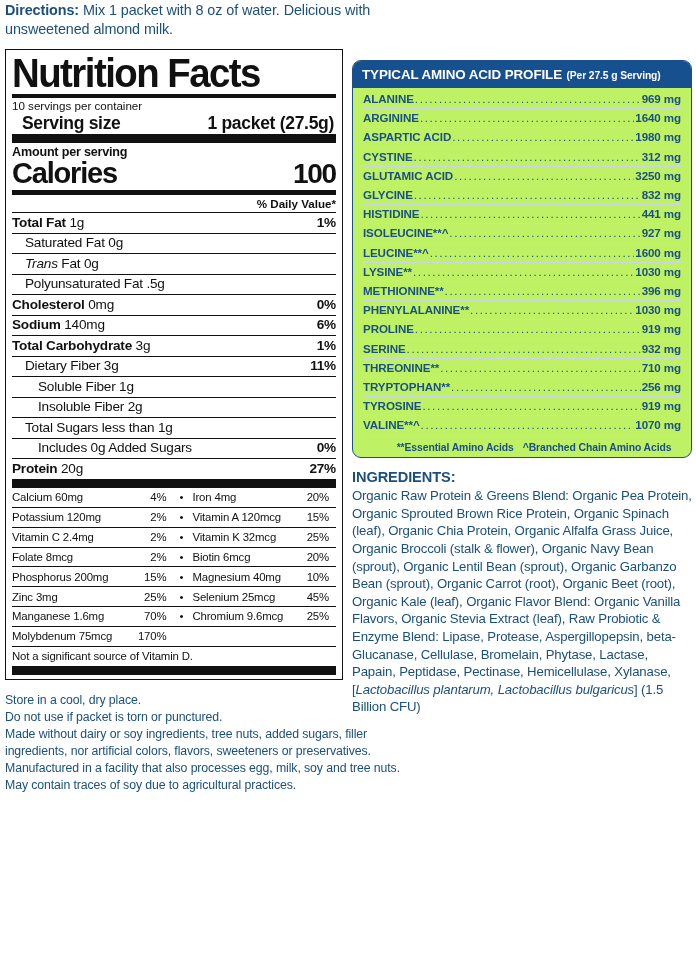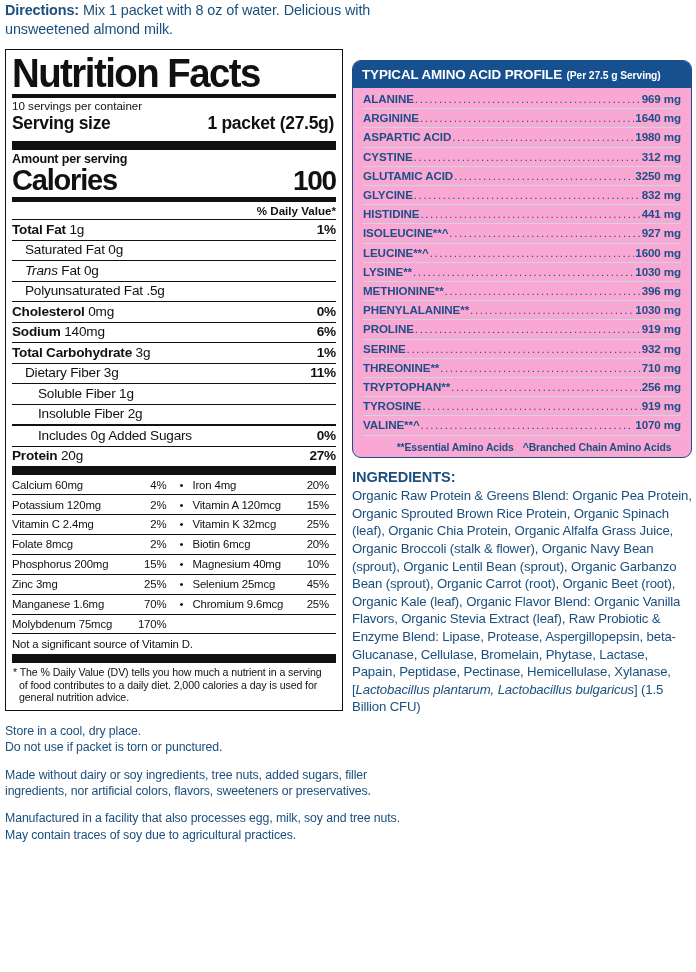--- a/index.html
+++ b/index.html
@@ -46,21 +46,22 @@
   .rule-thin   { border-top: 1px solid #111; }
   .rule-med    { border-top: 4px solid #111; }
   .rule-thick  { border-top: 9px solid #111; }
   .rule-mid    { border-top: 5px solid #111; }
 
   .servings { font-size: 11.6px; line-height: 14px; padding: 1px 0 0 0; }
   .serving-size {
     display: flex; justify-content: space-between;
     font-weight: bold; font-size: 17.5px; line-height: 21px;
     letter-spacing: -0.3px;
-    padding-bottom: 7px;
+    padding-bottom: 0;
+    margin-left: 10px;
   }
   .serving-size .ss-val { padding-right: 2px; }
 
   .amount-label { font-weight: bold; font-size: 12.6px; line-height: 15px; padding-top: 2px; letter-spacing: -0.2px;}
   .cal-row {
     display: flex; align-items: flex-end; justify-content: space-between;
     font-weight: bold; letter-spacing: -1.2px;
     line-height: 0.95;
     padding-bottom: 3px;
   }
@@ -97,31 +98,31 @@
   .novitd { font-size: 11.4px; line-height: 14px; padding: 2.5px 0 3px 0; letter-spacing: -0.15px;}
   .footnote {
     font-size: 10.6px; line-height: 12.6px;
     padding: 3px 4px 2px 1px;
     letter-spacing: -0.1px;
     text-indent: -6px; padding-left: 7px;
   }
 
   
   .lfoot { color: #1b4f7e; font-size: 12.3px; line-height: 16.4px; letter-spacing: -0.1px; }
-  .lfoot p { margin-top: 11px; }
+  .lfoot p { margin-top: 1px; }
   .lfoot p:first-child { margin-top: 12px; }
 
   
   .right-col { position: absolute; left: 352px; top: 60px; width: 340px; }
 
   .aa-panel {
     border: 1.8px solid #1a4f8c;
     border-radius: 9px;
     overflow: hidden;
-    background: #f9a8d4;
+    background: #bef264;
   }
   .aa-head {
     background: #17508f;
     color: #ffffff;
     padding: 4px 9px 5px 9px;
     white-space: nowrap;
   }
   .aa-head .h1 { font-weight: bold; font-size: 13.4px; letter-spacing: -0.1px; }
   .aa-head .h2 { font-weight: bold; font-size: 10.3px; letter-spacing: -0.1px; }
 
@@ -236,20 +237,24 @@
           <div class="nrow ind2">
             <span class="lbl">Soluble Fiber 1g</span>
             <span class="pct"></span>
           </div>
           <div class="rule-thin"></div>
           <div class="nrow ind2">
             <span class="lbl">Insoluble Fiber 2g</span>
             <span class="pct"></span>
           </div>
           <div class="rule-thin"></div>
+          <div class="nrow ind1">
+            <span class="lbl">Total Sugars less than 1g</span>
+            <span class="pct"></span>
+          </div>
           <div class="rule-thin"></div>
           <div class="nrow ind2">
             <span class="lbl">Includes 0g Added Sugars</span>
             <span class="pct">0%</span>
           </div>
           <div class="rule-thin"></div>
           <div class="nrow">
             <span class="lbl"><b>Protein</b> 20g</span>
             <span class="pct">27%</span>
           </div>
@@ -311,21 +316,20 @@
               <td class="pctc">170%</td>
               <td class="dot"></td>
               <td class="nm2"></td>
               <td class="pctc"></td>
             </tr>
           </tbody>
       </table>
       <div class="rule-thin"></div>
       <div class="novitd">Not a significant source of Vitamin D.</div>
       <div class="rule-thick"></div>
-      <div class="footnote">* The % Daily Value (DV) tells you how much a nutrient in a serving of food contributes to a daily diet. 2,000 calories a day is used for general nutrition advice.</div>
     </div>
 
     <div class="lfoot" id="left-footer">
         <p>Store in a cool, dry place.<br>Do not use if packet is torn or punctured.</p>
         <p>Made without dairy or soy ingredients, tree nuts, added sugars, filler ingredients, nor artificial colors, flavors, sweeteners or preservatives.</p>
         <p>Manufactured in a facility that also processes egg, milk, soy and tree nuts. May contain traces of soy due to agricultural practices.</p>
       </div>
   </div>
 
   <div class="right-col">

